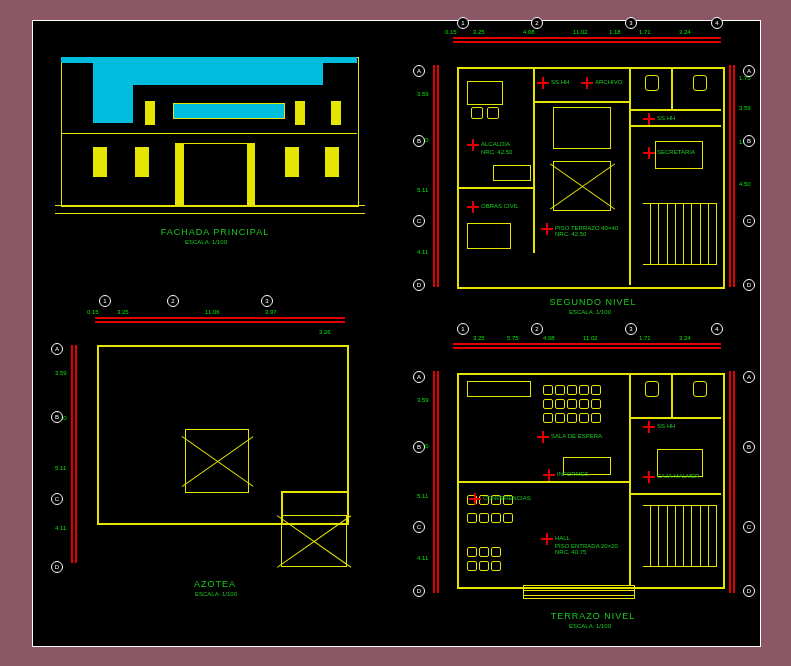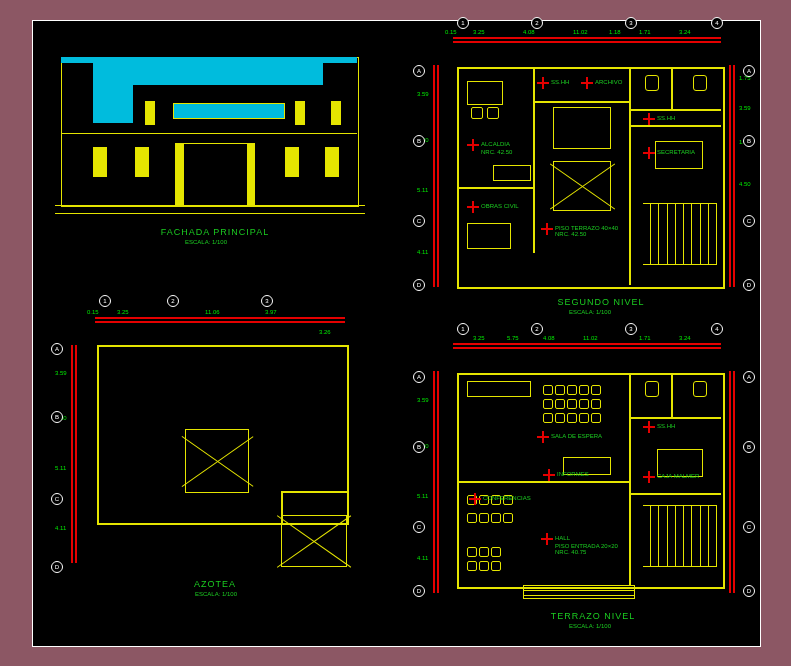--- a/index.html
+++ b/index.html
@@ -271,21 +271,21 @@
     <div class="room-label" style="left:68px;top:110px;">ALCALDIA</div>
     <div class="room-label" style="left:68px;top:118px;">NRC. 42.50</div>
     <div class="ptr" style="left:230px;top:82px;"></div>
     <div class="room-label" style="left:244px;top:84px;">SS.HH</div>
     <div class="ptr" style="left:230px;top:116px;"></div>
     <div class="room-label" style="left:244px;top:118px;">SECRETARIA</div>
     <div class="ptr" style="left:54px;top:170px;"></div>
     <div class="room-label" style="left:68px;top:172px;">OBRAS CIVIL</div>
     <div class="ptr" style="left:128px;top:192px;"></div>
     <div class="room-label" style="left:142px;top:194px;width:70px;">PISO TERRAZO 40×40 NRC. 42.50</div>
-    <div class="title" style="left:118px;top:266px;width:140px;">SEGUNDO NIVEL</div>
+    <div class="title" style="left:110px;top:266px;width:140px;">SEGUNDO NIVEL</div>
     <div class="scale" style="left:156px;top:278px;">ESCALA: 1/100</div>
   </div>
 
   <div class="quad" style="left:380px;top:316px;width:340px;height:304px;">
     <div class="dim-horiz" style="left:40px;top:6px;width:268px;"></div>
     <div class="dim-vert" style="left:20px;top:34px;height:222px;"></div>
     <div class="dim-vert" style="left:316px;top:34px;height:222px;"></div>
 
     <div class="dim-num" style="left:60px;top:-2px;">3.25</div>
     <div class="dim-num" style="left:94px;top:-2px;">5.75</div>

